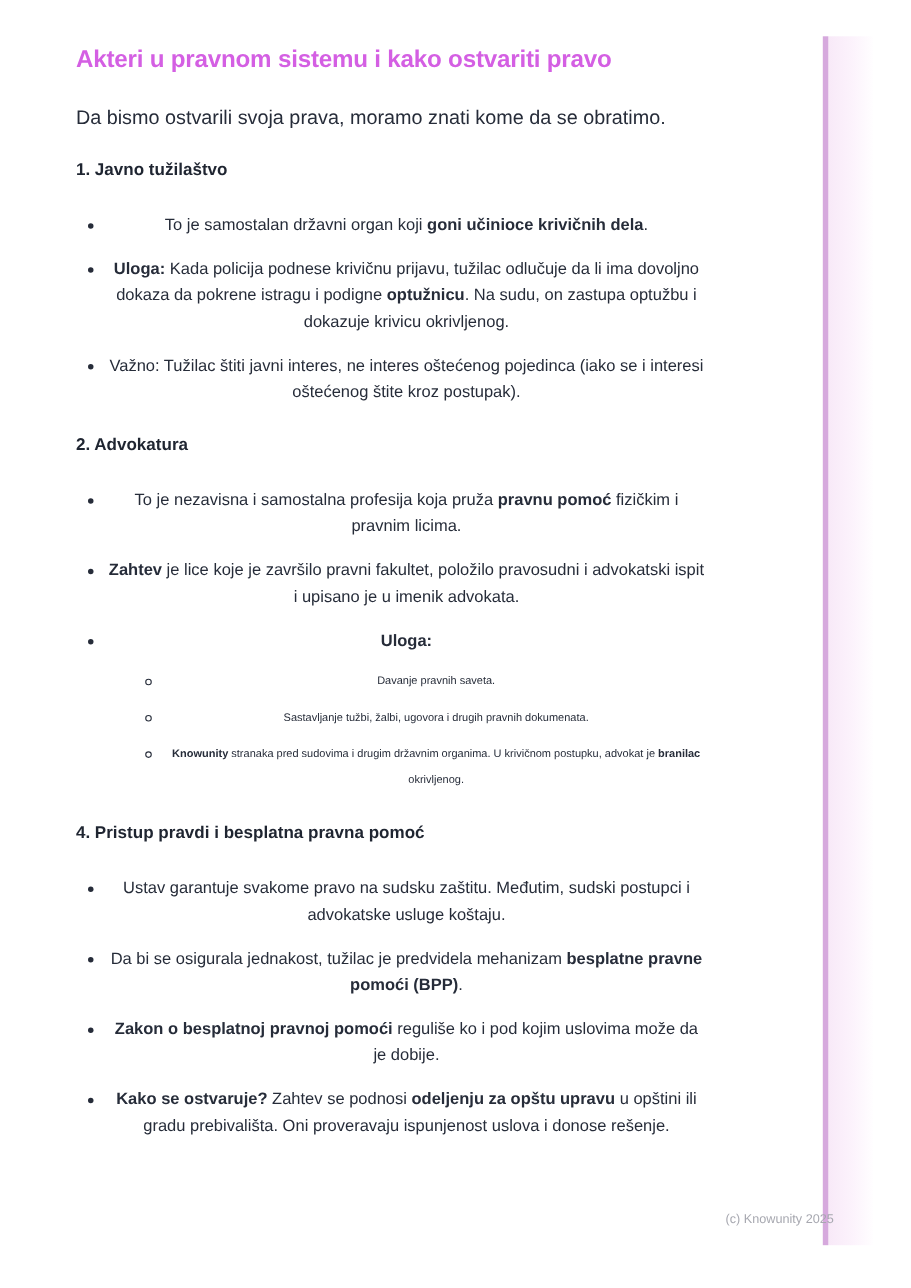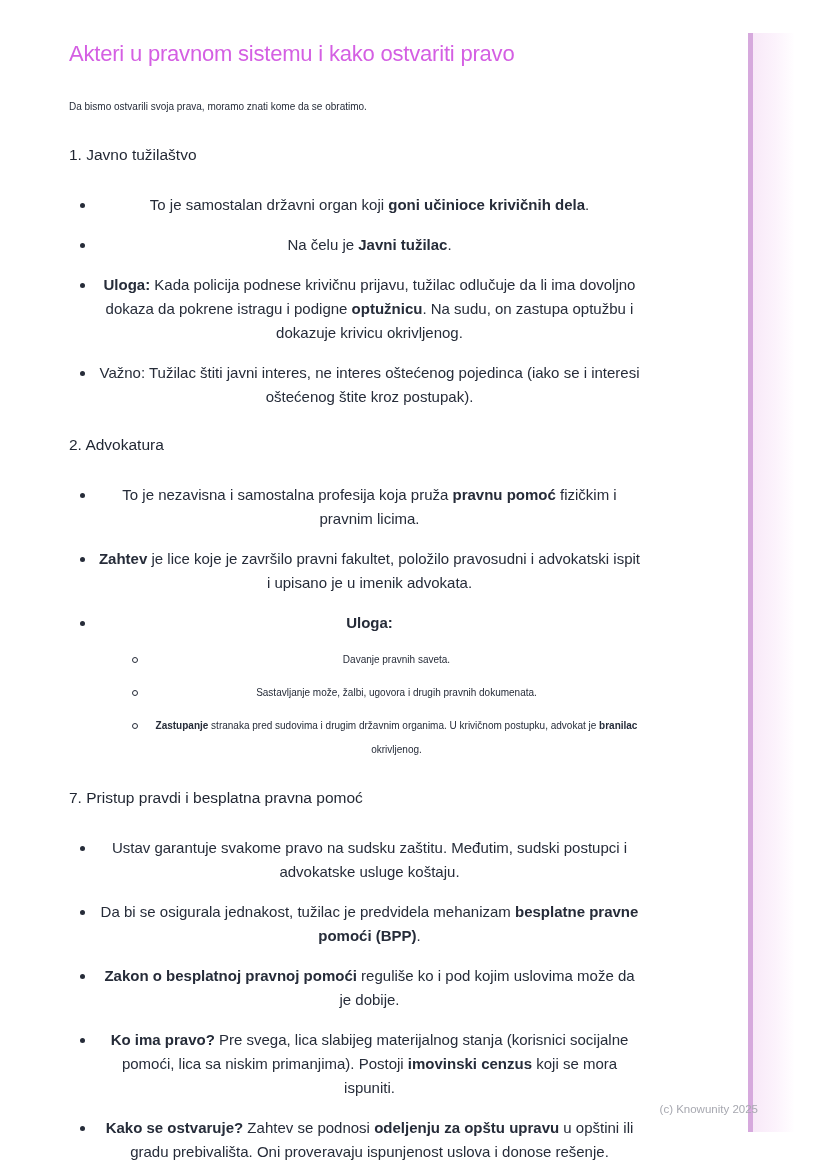--- a/index.html
+++ b/index.html
@@ -21,34 +21,34 @@
   .content {
     position: relative;
     box-sizing: border-box;
     padding: 41px 0 0 69px;
     width: 645px;
   }
   h1.page-title {
     margin: 0 0 28px 0;
     font-size: 22px;
     line-height: 26px;
-    font-weight: 400;
+    font-weight: 700;
     letter-spacing: -0.2px;
     color: var(--accent, #d45fe3);
   }
   p.intro {
     margin: 0 0 26px 0;
-    font-size: 10px;
+    font-size: 18px;
     line-height: 24px;
   }
   h2.section-heading {
     margin: 26px 0 28px 0;
     font-size: 15.5px;
     line-height: 20px;
-    font-weight: 400;
+    font-weight: 700;
     color: #1f2531;
   }
   ul.bullets { list-style: none; margin: 0; padding: 0; }
   ul.bullets > li {
     position: relative;
     padding-left: 28px;
     margin-bottom: 16px;
     font-size: 15px;
     line-height: 24px;
     max-width: 545px;
@@ -98,39 +98,37 @@
 <div class="page">
   <div class="accent-band"></div>
 
   <main class="content">
     <h1 class="page-title">Akteri u pravnom sistemu i kako ostvariti pravo</h1>
     <p class="intro">Da bismo ostvarili svoja prava, moramo znati kome da se obratimo.</p>
     <div id="sections">
         <h2 class="section-heading">1. Javno tužilaštvo</h2>
         <ul class="bullets">
           <li><span>To je samostalan državni organ koji </span><b>goni učinioce krivičnih dela</b><span>.</span></li>
-          <li><span>Na čelu je </span><b>Javni tužilac</b><span>.</span></li>
           <li><b>Uloga:</b><span> Kada policija podnese krivičnu prijavu, tužilac odlučuje da li ima dovoljno dokaza da pokrene istragu i podigne </span><b>optužnicu</b><span>. Na sudu, on zastupa optužbu i dokazuje krivicu okrivljenog.</span></li>
           <li class="italic"><span>Važno: Tužilac štiti javni interes, ne interes oštećenog pojedinca (iako se i interesi oštećenog štite kroz postupak).</span></li>
         </ul>
         <h2 class="section-heading">2. Advokatura</h2>
         <ul class="bullets">
           <li><span>To je nezavisna i samostalna profesija koja pruža </span><b>pravnu pomoć</b><span> fizičkim i pravnim licima.</span></li>
           <li><b>Zahtev</b><span> je lice koje je završilo pravni fakultet, položilo pravosudni i advokatski ispit i upisano je u imenik advokata.</span></li>
           <li><b>Uloga:</b><ul class="sub">
               <li><span>Davanje pravnih saveta.</span></li>
-              <li><span>Sastavljanje može, žalbi, ugovora i drugih pravnih dokumenata.</span></li>
-              <li><b>Zastupanje</b><span> stranaka pred sudovima i drugim državnim organima. U krivičnom postupku, advokat je </span><b>branilac</b><span> okrivljenog.</span></li>
+              <li><span>Sastavljanje tužbi, žalbi, ugovora i drugih pravnih dokumenata.</span></li>
+              <li><b>Knowunity</b><span> stranaka pred sudovima i drugim državnim organima. U krivičnom postupku, advokat je </span><b>branilac</b><span> okrivljenog.</span></li>
             </ul></li>
         </ul>
-        <h2 class="section-heading">7. Pristup pravdi i besplatna pravna pomoć</h2>
+        <h2 class="section-heading">4. Pristup pravdi i besplatna pravna pomoć</h2>
         <ul class="bullets">
           <li><span>Ustav garantuje svakome pravo na sudsku zaštitu. Međutim, sudski postupci i advokatske usluge koštaju.</span></li>
           <li><span>Da bi se osigurala jednakost, tužilac je predvidela mehanizam </span><b>besplatne pravne pomoći (BPP)</b><span>.</span></li>
           <li><b>Zakon o besplatnoj pravnoj pomoći</b><span> reguliše ko i pod kojim uslovima može da je dobije.</span></li>
-          <li><b>Ko ima pravo?</b><span> Pre svega, lica slabijeg materijalnog stanja (korisnici socijalne pomoći, lica sa niskim primanjima). Postoji </span><b>imovinski cenzus</b><span> koji se mora ispuniti.</span></li>
           <li><b>Kako se ostvaruje?</b><span> Zahtev se podnosi </span><b>odeljenju za opštu upravu</b><span> u opštini ili gradu prebivališta. Oni proveravaju ispunjenost uslova i donose rešenje.</span></li>
         </ul>
       </div>
   </main>
 
   <div class="footer-note">(c) Knowunity 2025</div>
 </div>
 
 </body></html>

